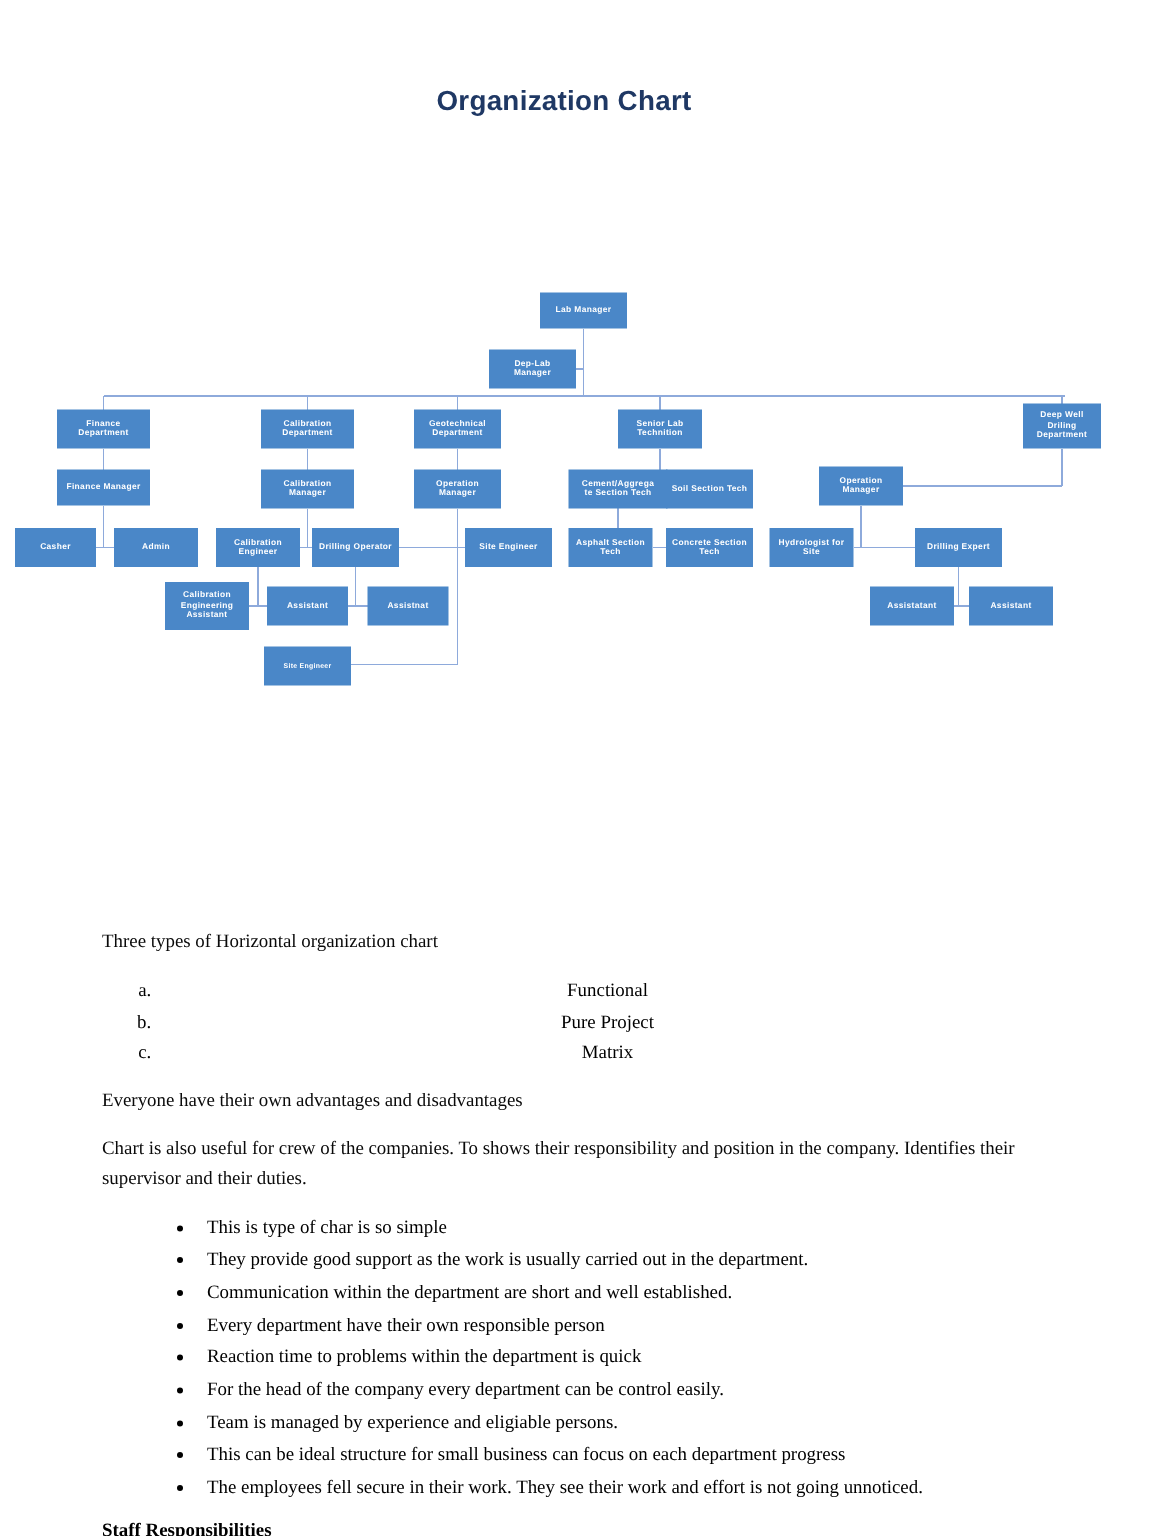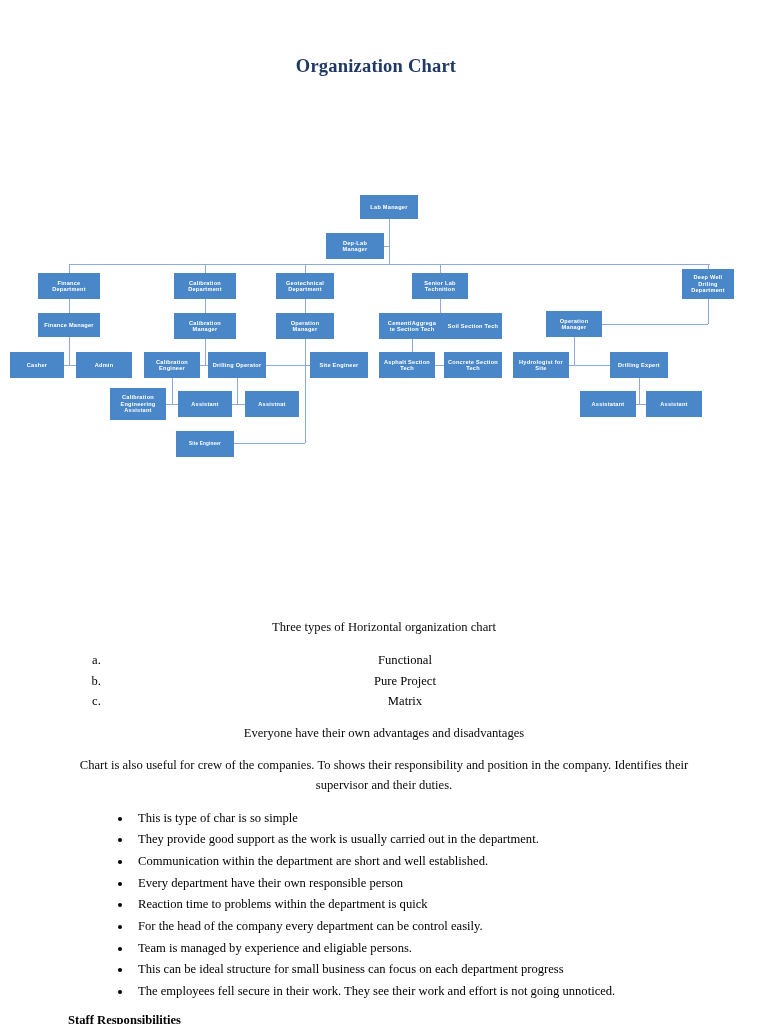--- a/index.html
+++ b/index.html
@@ -10,21 +10,21 @@
     color:#000;
     overflow:hidden;
     position:relative;
   }
   .page{position:relative;width:768px;height:1024px;}
 
   
   .doc-title{
     position:absolute;left:0;top:56px;width:752px;
     text-align:center;
-    font-family:Liberation Serif, serif;
+    font-family:Liberation Sans, sans-serif;
     font-weight:bold;
     font-size:18.5px;
     color:#1F3864;
     letter-spacing:.2px;
   }
 
   
   .chart{position:absolute;left:0;top:0;width:768px;height:600px;}
   .chart svg{position:absolute;left:0;top:0;}
 
@@ -48,21 +48,20 @@
   .node.tiny{font-size:4.6px;letter-spacing:.2px;}
   .node.nowrap span{white-space:nowrap;}
 
   
   .body-text{position:absolute;left:68px;top:618px;width:632px;}
   .para{
     font-size:12.6px;
     line-height:1.52;
     margin:0 0 13px 0;
     color:#0a0a0a;
-    text-align:center;
   }
   .para.wrap{margin-bottom:13px;}
   ol.alpha{
     margin:0 0 13px 0;
     padding-left:36px;
     list-style:lower-alpha;
     text-align:center;
   }
   ol.alpha li{
     font-size:12.6px;

